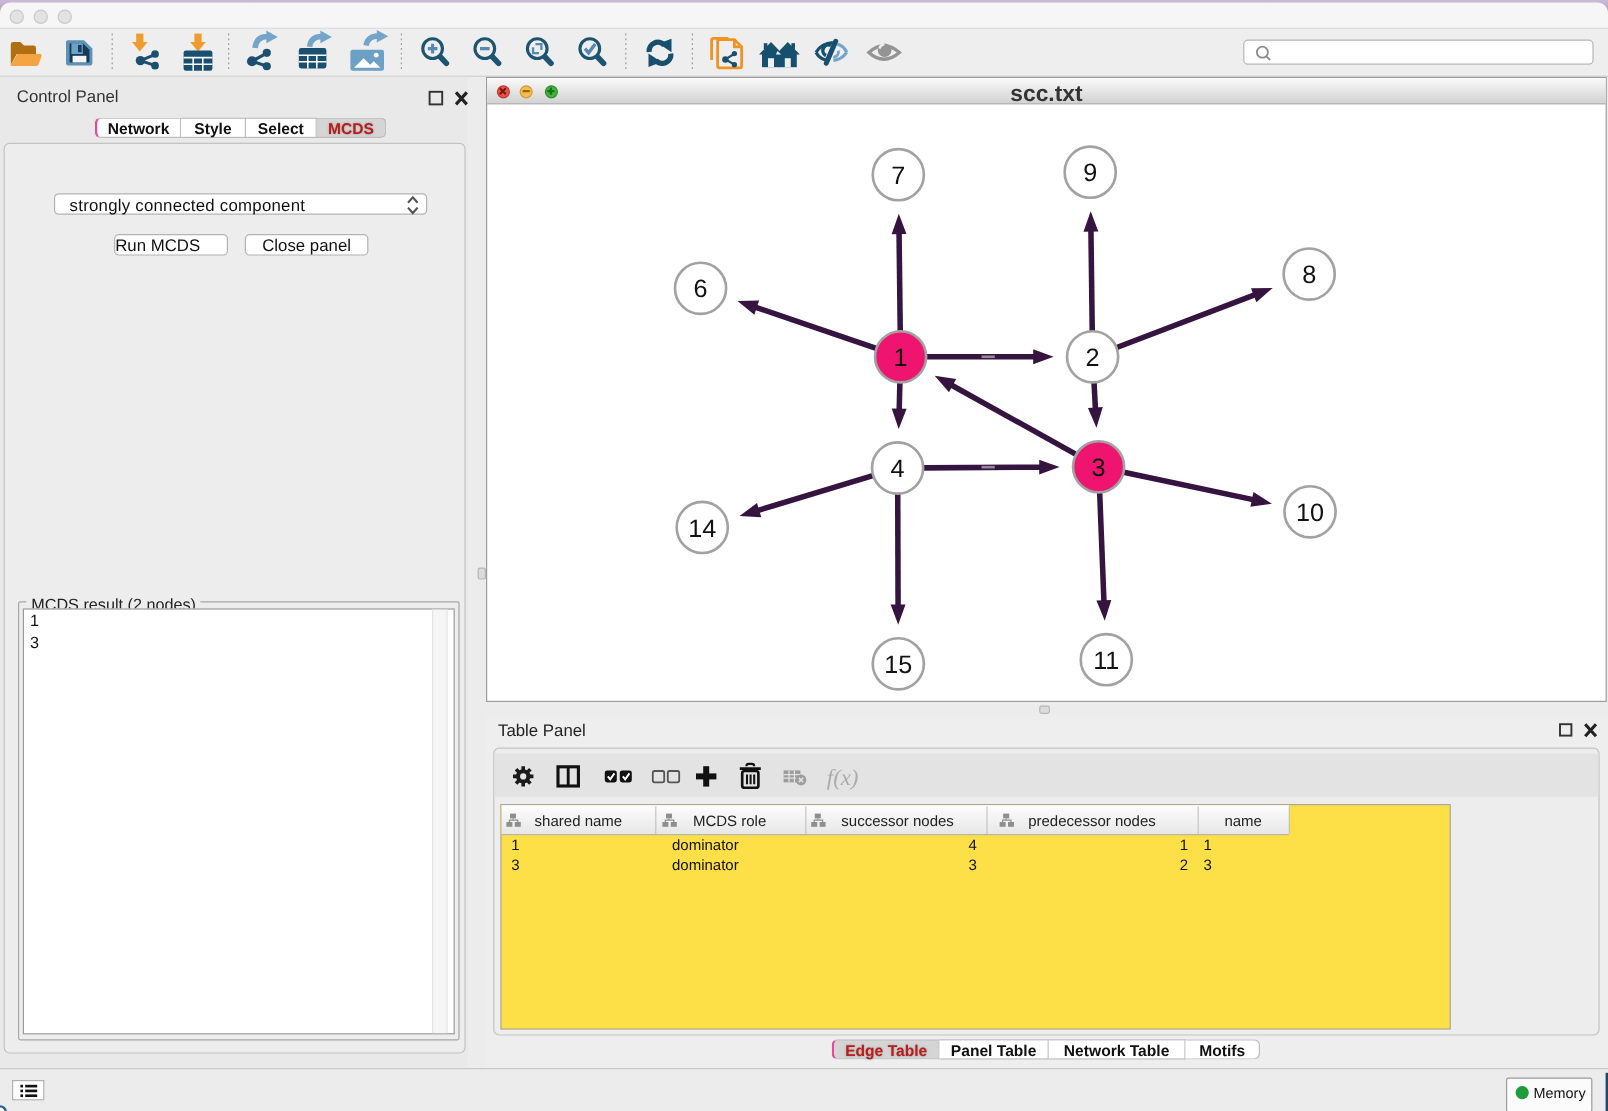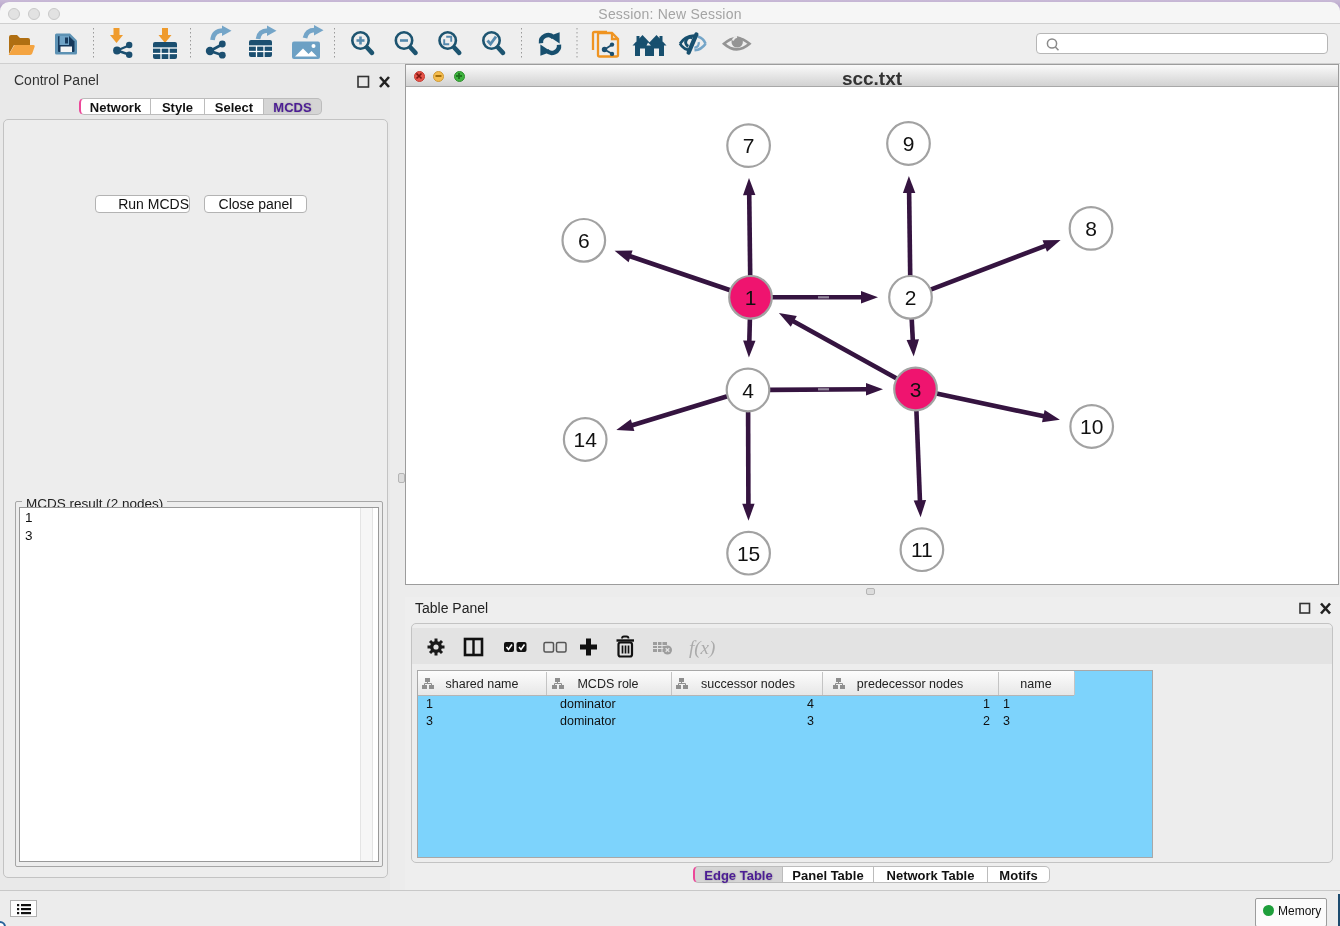--- a/index.html
+++ b/index.html
@@ -17,42 +17,41 @@
 #toolbar { left:0; top:24px; width:1340px; height:40px; background:#eeeeee; border-bottom:1px solid #cfcfcf; }
 #search { position:absolute; left:1036px; top:9px; width:292px; height:21px; background:#fff; border:1px solid #b6b6b6; border-radius:4px; }
 
 
 #cpanel { left:0; top:64px; width:390px; height:826px; background:#e9e9e9; }
 #cphead { position:absolute; left:14px; top:8px; font-size:14px; color:#333; }
 .tabrow { position:absolute; display:flex; }
 .tab { height:17px; line-height:17px; font-size:13px; font-weight:bold; text-align:center; background:#fff; border:1px solid #bcbcbc; border-left:none; color:#111; }
 .tab.first { border-left:2px solid #ec4899; border-radius:5px 0 0 5px; }
 .tab.last { border-radius:0 5px 5px 0; }
-.tab.sel { background:#d5d5d5; color:#4c1d95; text-shadow:0 0 2px #9a9a9a; }
+.tab.sel { background:#d5d5d5; color:#b91c1c; text-shadow:0 0 2px #9a9a9a; }
 #cpcontent { position:absolute; left:3px; top:55px; width:385px; height:759px; background:#ededed; border:1px solid #c3c3c3; border-radius:5px; }
 
 
 #netwin { left:405px; top:64px; width:934px; height:521px; border:1px solid #9c9c9c; background:#fff; }
 #nettitle { position:absolute; left:0; top:0; width:100%; height:22px; background:linear-gradient(#fafafa,#d2d2d2); border-bottom:1px solid #a8a8a8; }
 .lt { position:absolute; top:5.5px; width:11px; height:11px; border-radius:50%; }
 
 
 #tpanel { left:405px; top:597px; width:935px; height:293px; background:#eeeeee; }
 
 
 #statusbar { left:0; top:890px; width:1340px; height:36px; background:#ececec; border-top:1px solid #c8c8c8; }
 </style>
 </head>
 <body>
 <div id="purple" class="abs"></div>
 <div id="titlebar" class="abs">
   <div class="tl" style="left:8px"></div>
   <div class="tl" style="left:28px"></div>
   <div class="tl" style="left:48px"></div>
-  <div id="title">Session: New Session</div>
 </div>
 <div id="toolbar" class="abs">
   <svg width="1340" height="39" viewBox="0 0 1340 39" style="position:absolute;left:0;top:0">
 
     <path d="M9 30 V13 Q9 11 11 11 H17 L20 14 H28 Q30 14 30 16 V21 H14 Z" fill="#b06f12"></path>
     <path d="M14.5 21 H33.5 Q35.2 21 34.7 22.6 L32.2 29.6 Q31.7 31 30 31 H8.6 Z" fill="#f4a441"></path>
 
     <path d="M56.5 9.5 H70 L77 16.5 V29 Q77 30.5 75.5 30.5 H56.5 Q55 30.5 55 29 V11 Q55 9.5 56.5 9.5 Z" fill="#5d92b4"></path>
     <path d="M59 12 H69 L74.5 17.5 V27 Q74.5 28 73.5 28 H59 Q58 28 58 27 V13 Q58 12 59 12 Z" fill="#16395c"></path>
     <rect x="59.5" y="12" width="9.5" height="9" fill="#6fa3c6"></rect>
@@ -208,21 +207,27 @@
     <rect x="3" y="2.5" width="10.5" height="10.5" fill="none" stroke="#333" stroke-width="1.6"></rect>
     <path d="M25 3 L34 13 M34 3 L25 13" stroke="#222" stroke-width="2.6"></path>
   </svg>
   <div class="tabrow" style="left:79px;top:34px">
     <div class="tab first" style="width:72px">Network</div>
     <div class="tab" style="width:54px">Style</div>
     <div class="tab" style="width:59px">Select</div>
     <div class="tab sel last" style="width:58px">MCDS</div>
   </div>
   <div id="cpcontent">
-    <div style="position:absolute;left:91px;top:75px;width:95px;height:18px;background:#fff;border:1px solid #b3b3b3;border-radius:4px;text-align:right;line-height:17px;font-size:14px;color:#111">Run MCDS</div>
+    <div style="position:absolute;left:41px;top:41px;width:311px;height:18px;background:#fff;border:1px solid #b3b3b3;border-radius:4px;">
+      <div style="position:absolute;left:12px;top:1px;font-size:14px;letter-spacing:0.2px;color:#111">strongly connected component</div>
+      <svg width="14" height="18" viewBox="0 0 14 18" style="position:absolute;right:4px;top:0">
+        <path d="M3 7 L7 2.5 L11 7 M3 11 L7 15.5 L11 11" fill="none" stroke="#555" stroke-width="1.8"></path>
+      </svg>
+    </div>
+    <div style="position:absolute;left:91px;top:75px;width:95px;height:18px;background:#fff;border:1px solid #b3b3b3;border-radius:4px;text-align:left;line-height:17px;font-size:14px;color:#111">Run MCDS</div>
     <div style="position:absolute;left:200px;top:75px;width:103px;height:18px;background:#fff;border:1px solid #b3b3b3;border-radius:4px;text-align:center;line-height:17px;font-size:14px;color:#111">Close panel</div>
     <div style="position:absolute;left:11px;top:381px;width:368px;height:366px;border:1px solid #a6a6a6;border-radius:2px;">
       <div style="position:absolute;left:6px;top:-6px;background:#ededed;padding:0 4px;font-size:13.5px;color:#222">MCDS result (2 nodes)</div>
       <div style="position:absolute;left:3px;top:5px;width:360px;height:355px;background:#fff;border:1px solid #999;">
         <div style="position:absolute;left:5px;top:1px;font-size:13.5px;color:#111;line-height:17.5px">1<br>3</div>
         <div style="position:absolute;right:5px;top:0;width:13px;height:100%;background:#f6f6f6;border-left:1px solid #e4e4e4;border-right:1px solid #e4e4e4;"></div>
       </div>
     </div>
   </div>
 </div>
@@ -360,21 +365,21 @@
           <line x1="248" y1="22.5" x2="262" y2="22.5"></line>
           <line x1="252.5" y1="16" x2="252.5" y2="26"></line>
           <line x1="257" y1="16" x2="257" y2="26"></line>
         </g>
       <circle cx="262.5" cy="24" r="4.5" fill="#9d9d9d"></circle>
       <path d="M260.7 22.2 L264.3 25.8 M264.3 22.2 L260.7 25.8" stroke="#e3e3e3" stroke-width="1.3"></path>
     </g>
 
     <text x="284" y="28" font-family="Liberation Serif, serif" font-style="italic" font-size="19" fill="#ababab">f(x)</text>
   </svg>
-  <div style="position:absolute;left:12px;top:73px;width:736px;height:188px;background:#7dd3fc;border:1px solid #a8a8a8">
+  <div style="position:absolute;left:12px;top:73px;width:792px;height:188px;background:#fde047;border:1px solid #a8a8a8">
     <div style="position:absolute;left:0;top:0;width:656px;height:25px;background:linear-gradient(#fdfdfd,#e7e7e7);border-bottom:1px solid #b5b5b5"></div>
     <svg width="680" height="26" viewBox="0 0 680 26" style="position:absolute;left:0;top:0">
       <g stroke="#c4c4c4" stroke-width="1">
           <line x1="128.5" y1="1" x2="128.5" y2="24"></line>
           <line x1="253.5" y1="1" x2="253.5" y2="24"></line>
           <line x1="404.5" y1="1" x2="404.5" y2="24"></line>
           <line x1="580.5" y1="1" x2="580.5" y2="24"></line>
           <line x1="656.5" y1="1" x2="656.5" y2="24"></line>
         </g>
       <g fill="#8e8e8e">

